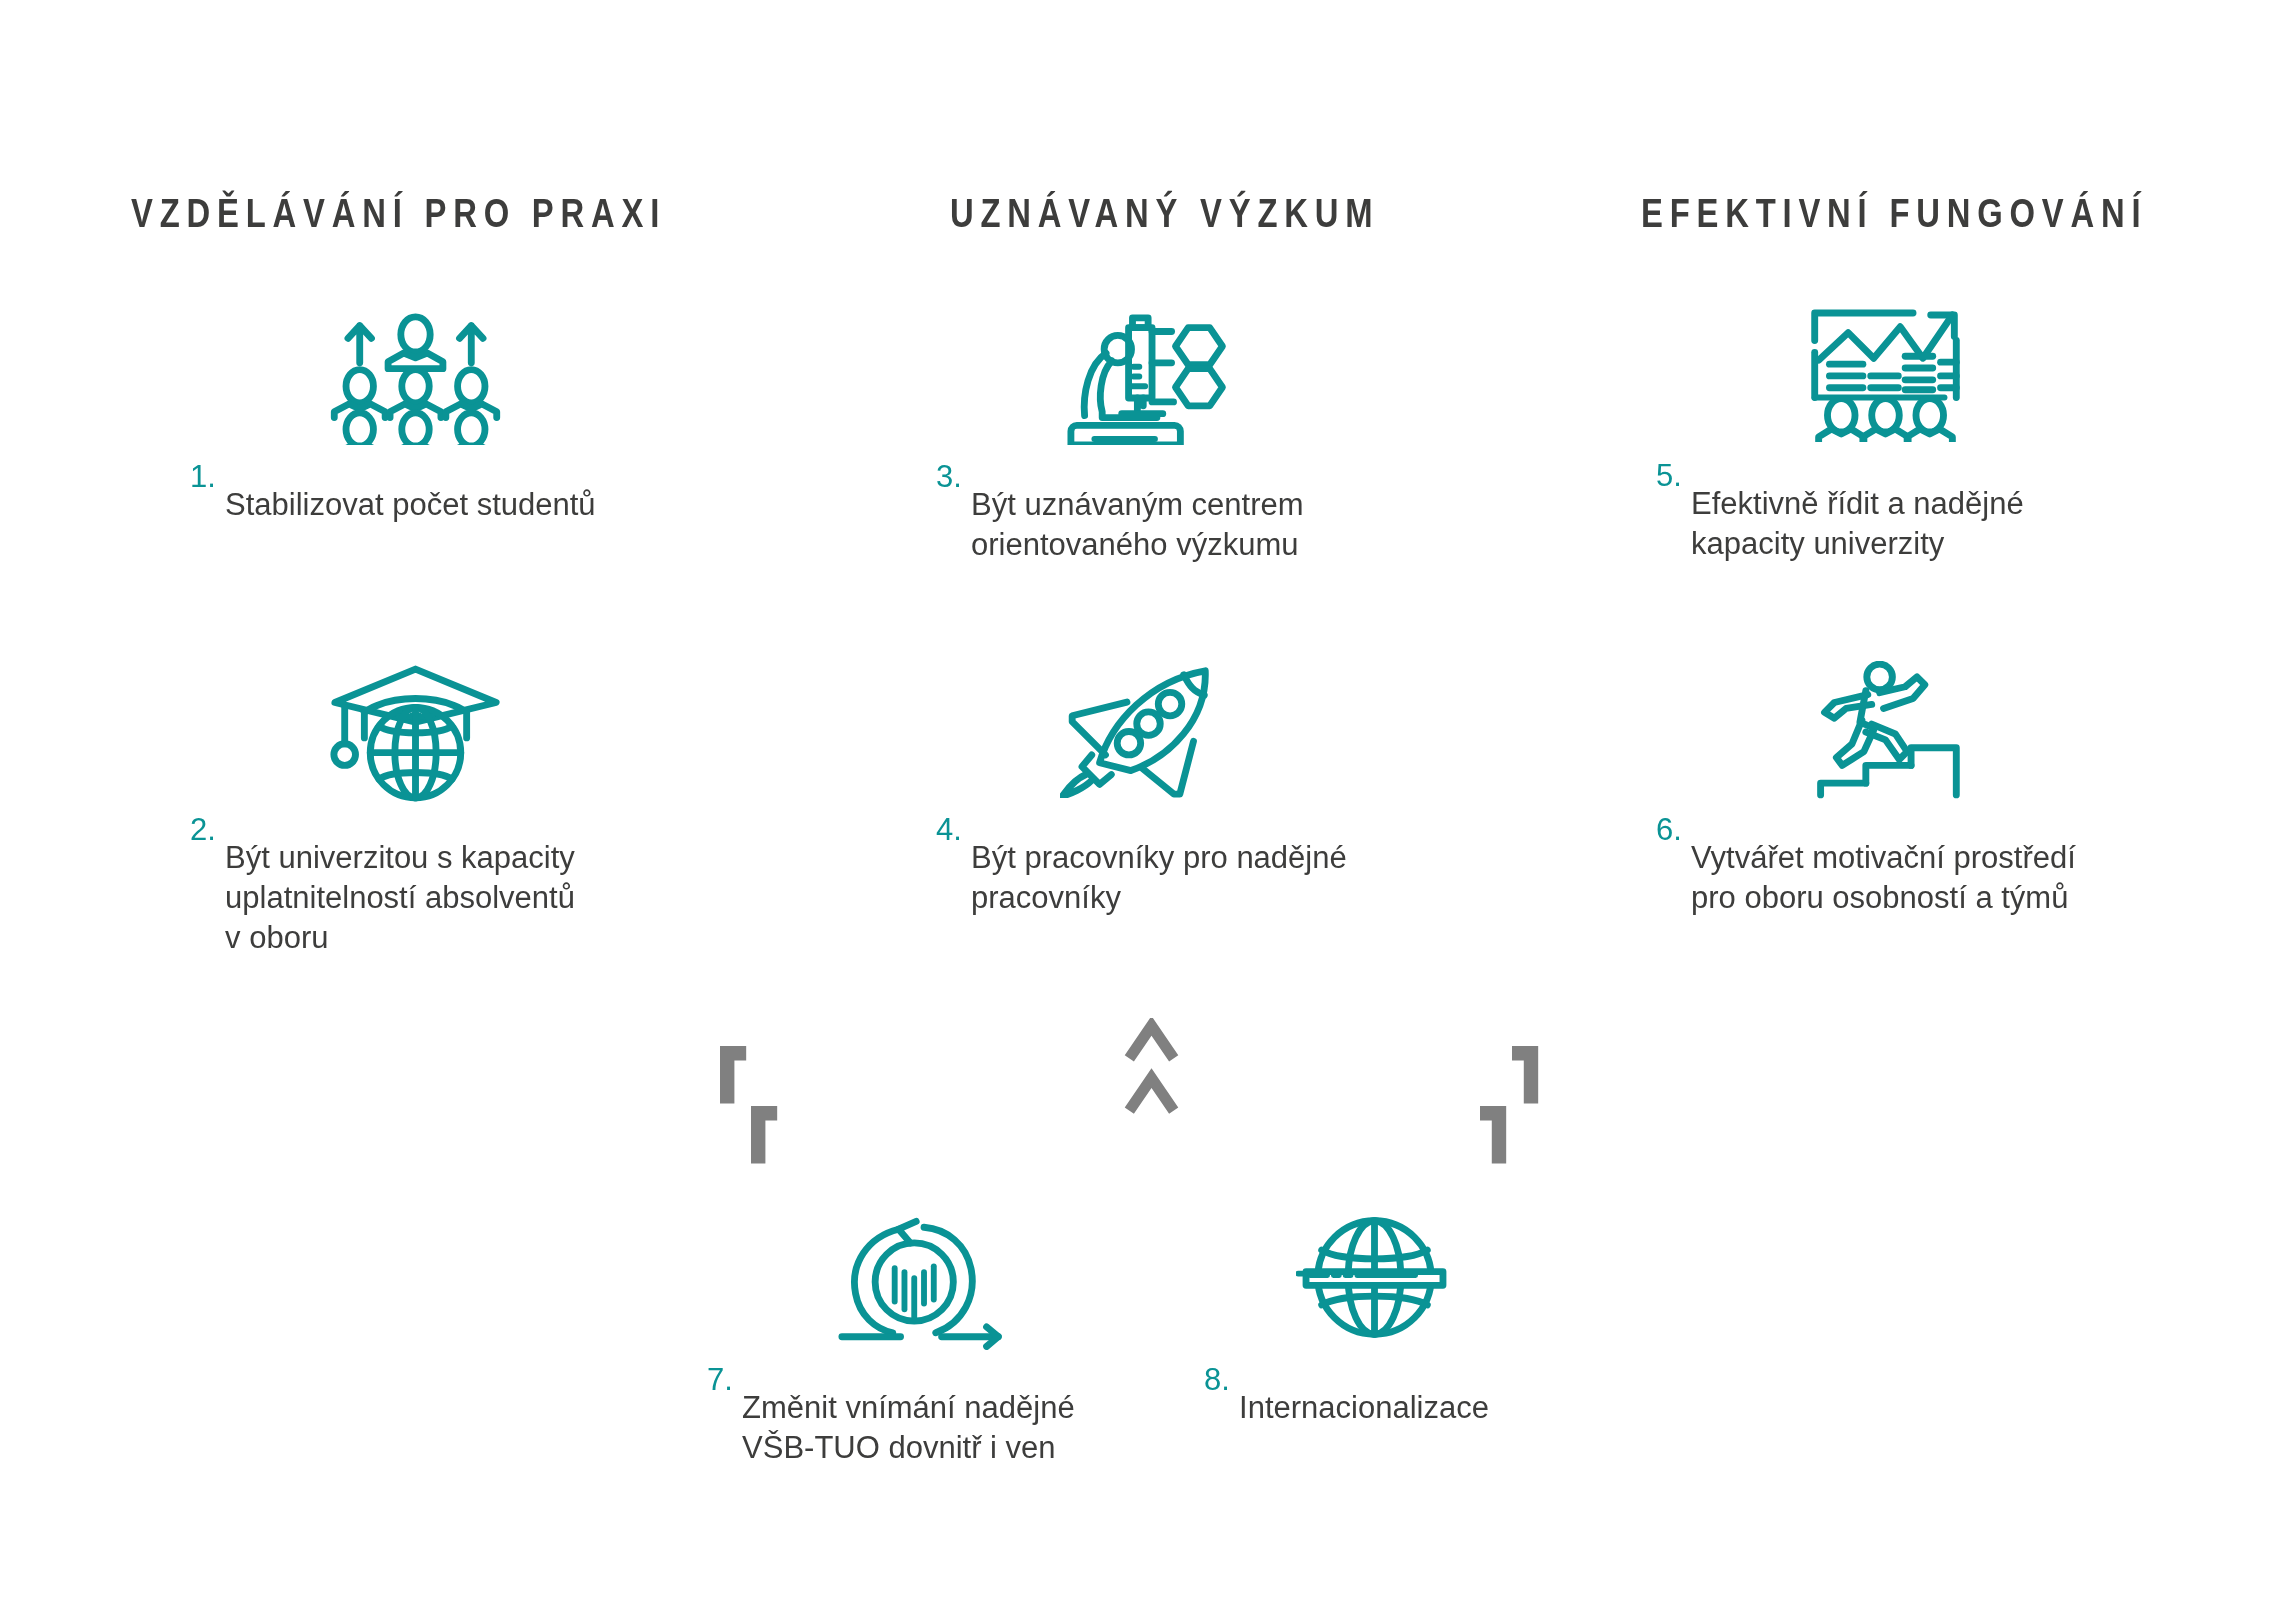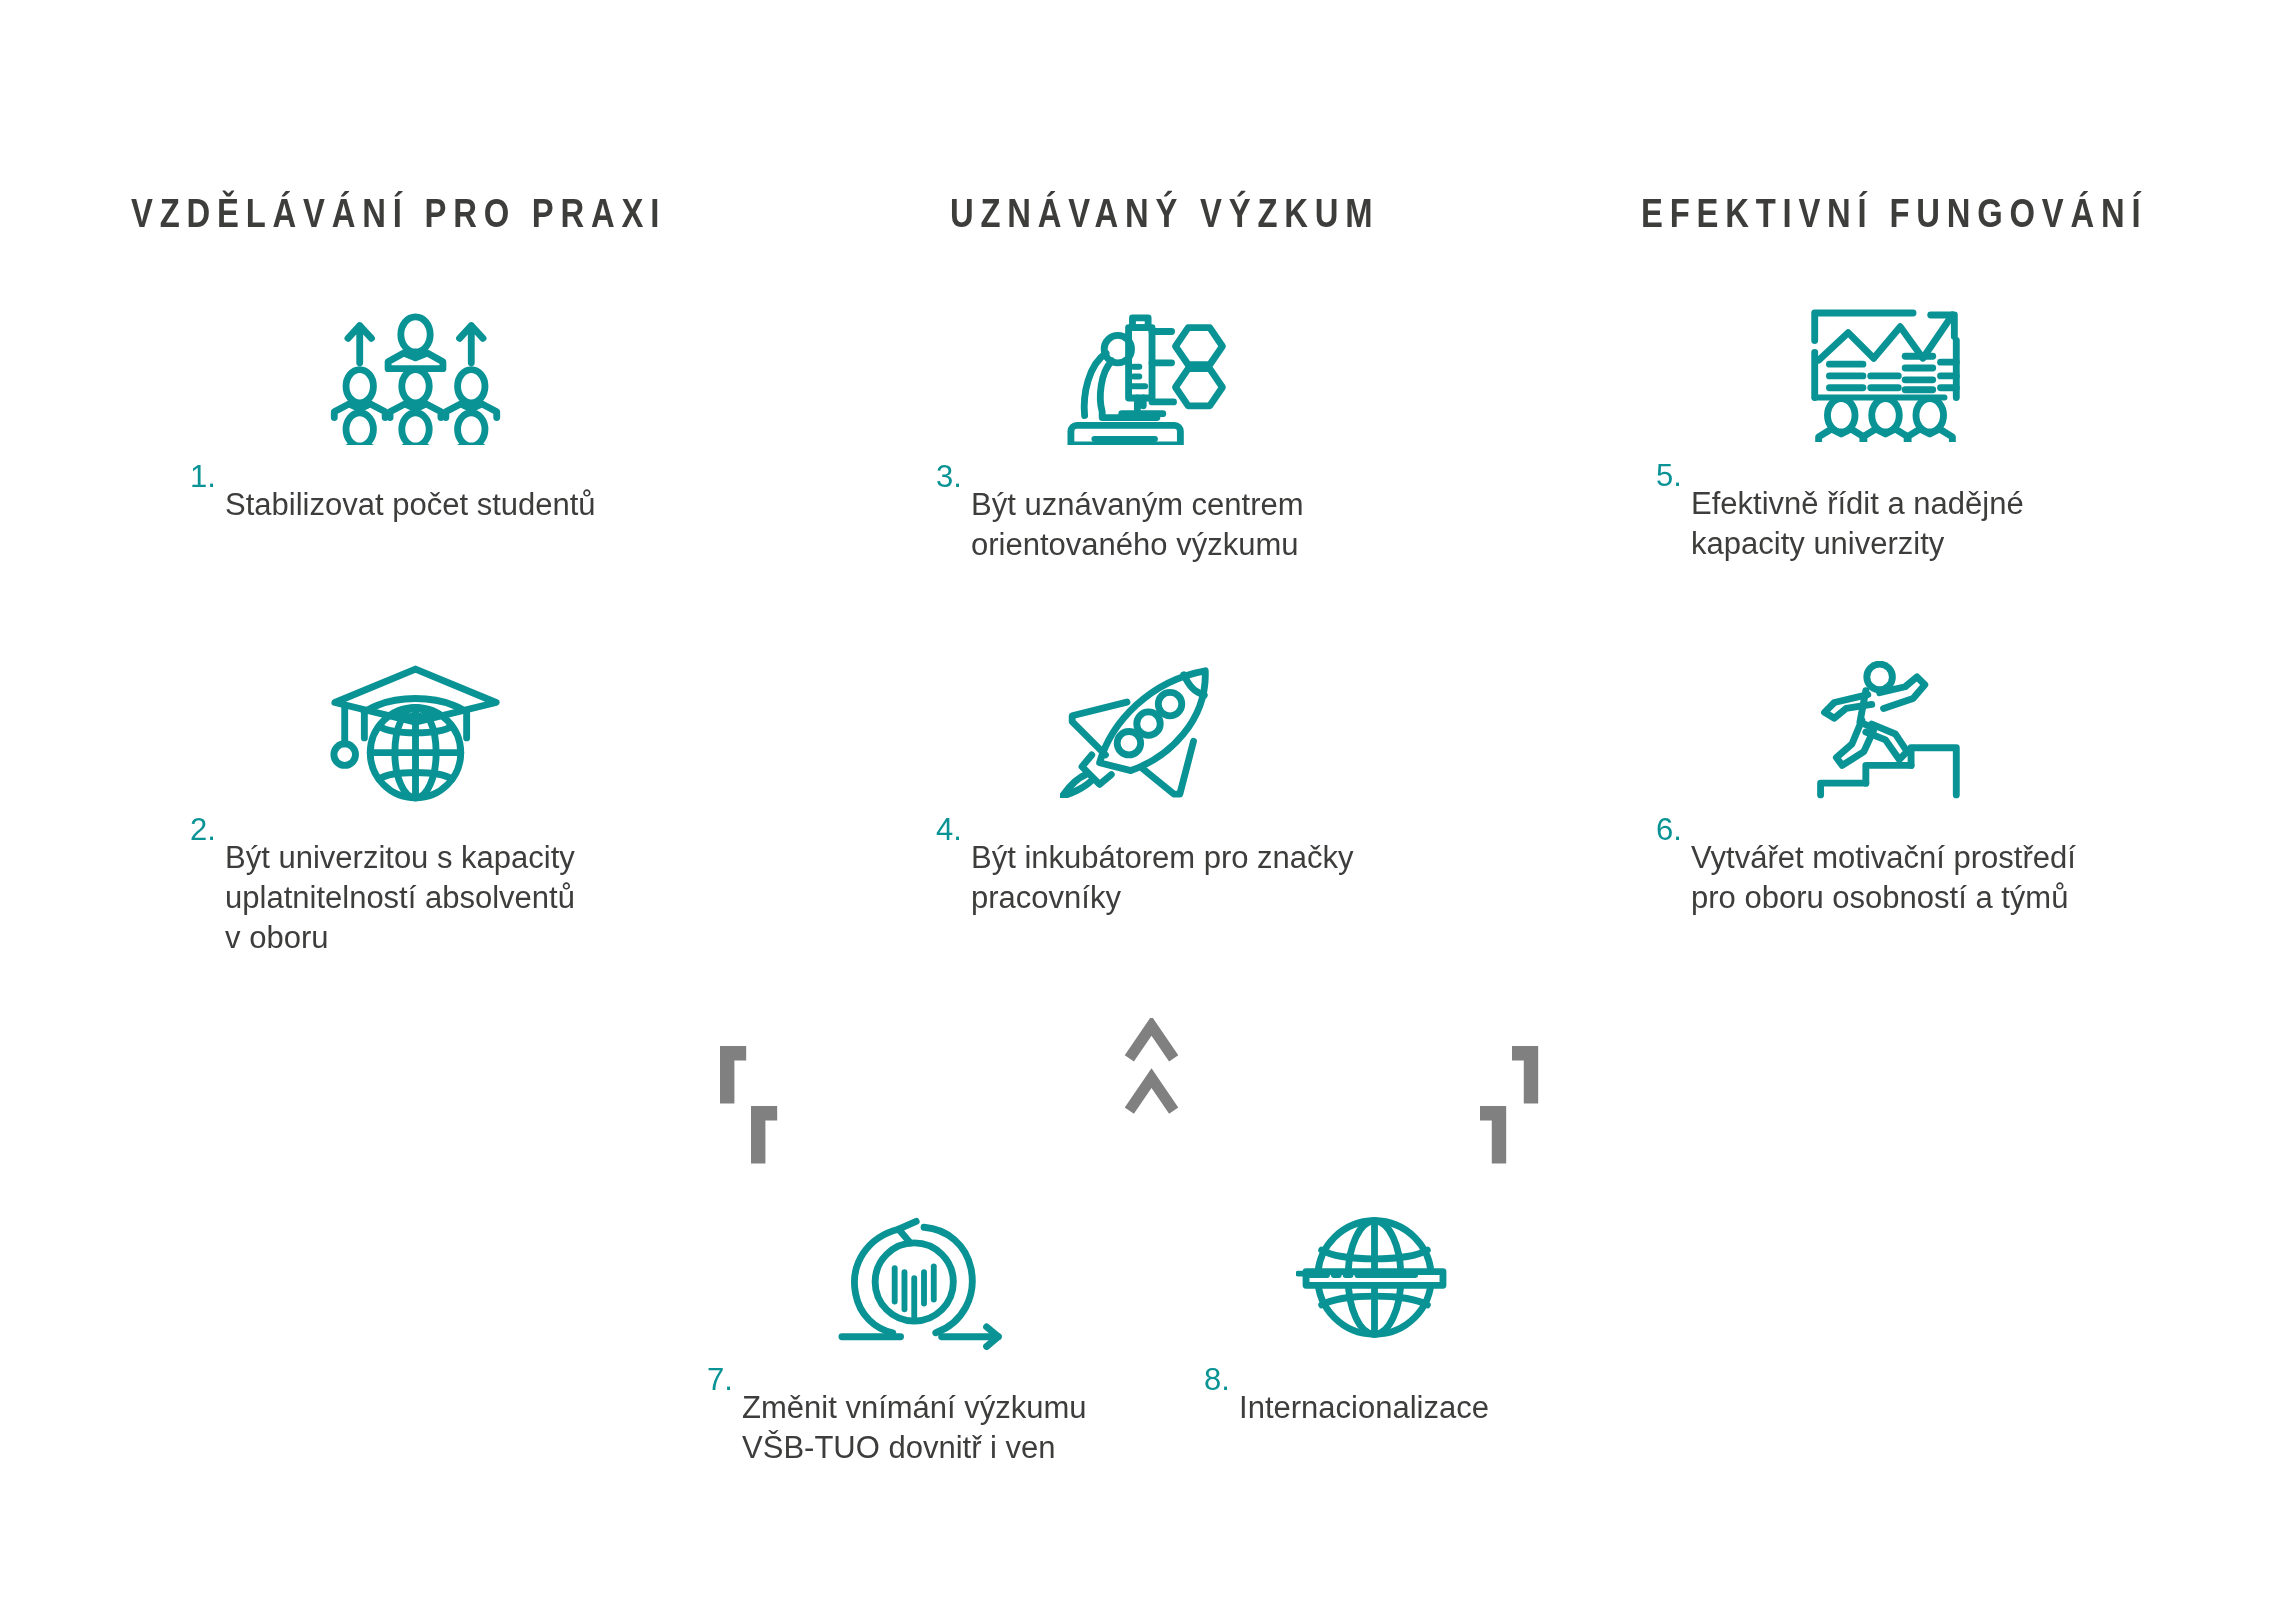--- a/index.html
+++ b/index.html
@@ -235,21 +235,21 @@
 
         <path d="M84 110 L116 136 L122 136 L136 82"></path>
 
         <path d="M32 96 L22 108 L40 126 L52 116"></path>
 
         <path d="M26 116 C12 122 4 136 2 138 C10 136 24 130 32 122"></path>
       </svg>
     </div>
     <div class="goal-text">
       <span class="num">4.</span>
-      <span class="label">Být inkubátorem pro značky
+      <span class="label">Být pracovníky pro nadějné
 pracovníky</span>
     </div>
   </div>
 
   <div class="goal" id="goal-5">
     <div class="goal-icon">
       <svg width="177" height="141" viewBox="0 0 180 143" fill="none" stroke="#0a9395" stroke-width="7" stroke-linecap="round" stroke-linejoin="round">
 
         <path d="M18 40 L18 12 L118 12"></path>
         <path d="M18 52 L18 98"></path>
@@ -335,21 +335,21 @@
           <path d="M98 56 V90"></path>
         </g>
 
         <path d="M4 128 h60"></path>
         <path d="M106 128 h58"></path>
         <path d="M152 118 L164 128 L152 138"></path>
       </svg>
     </div>
     <div class="goal-text">
       <span class="num">7.</span>
-      <span class="label">Změnit vnímání výzkumu
+      <span class="label">Změnit vnímání nadějné
 VŠB-TUO dovnitř i ven</span>
     </div>
   </div>
 
   <div class="goal" id="goal-8">
     <div class="goal-icon">
       <svg width="157" height="134" viewBox="0 0 160 137" fill="none" stroke="#0a9395" stroke-width="7" stroke-linecap="round" stroke-linejoin="round">
         <circle cx="80" cy="68" r="58"></circle>
         <ellipse cx="80" cy="68" rx="27" ry="58"></ellipse>
         <path d="M80 10 V126"></path>

